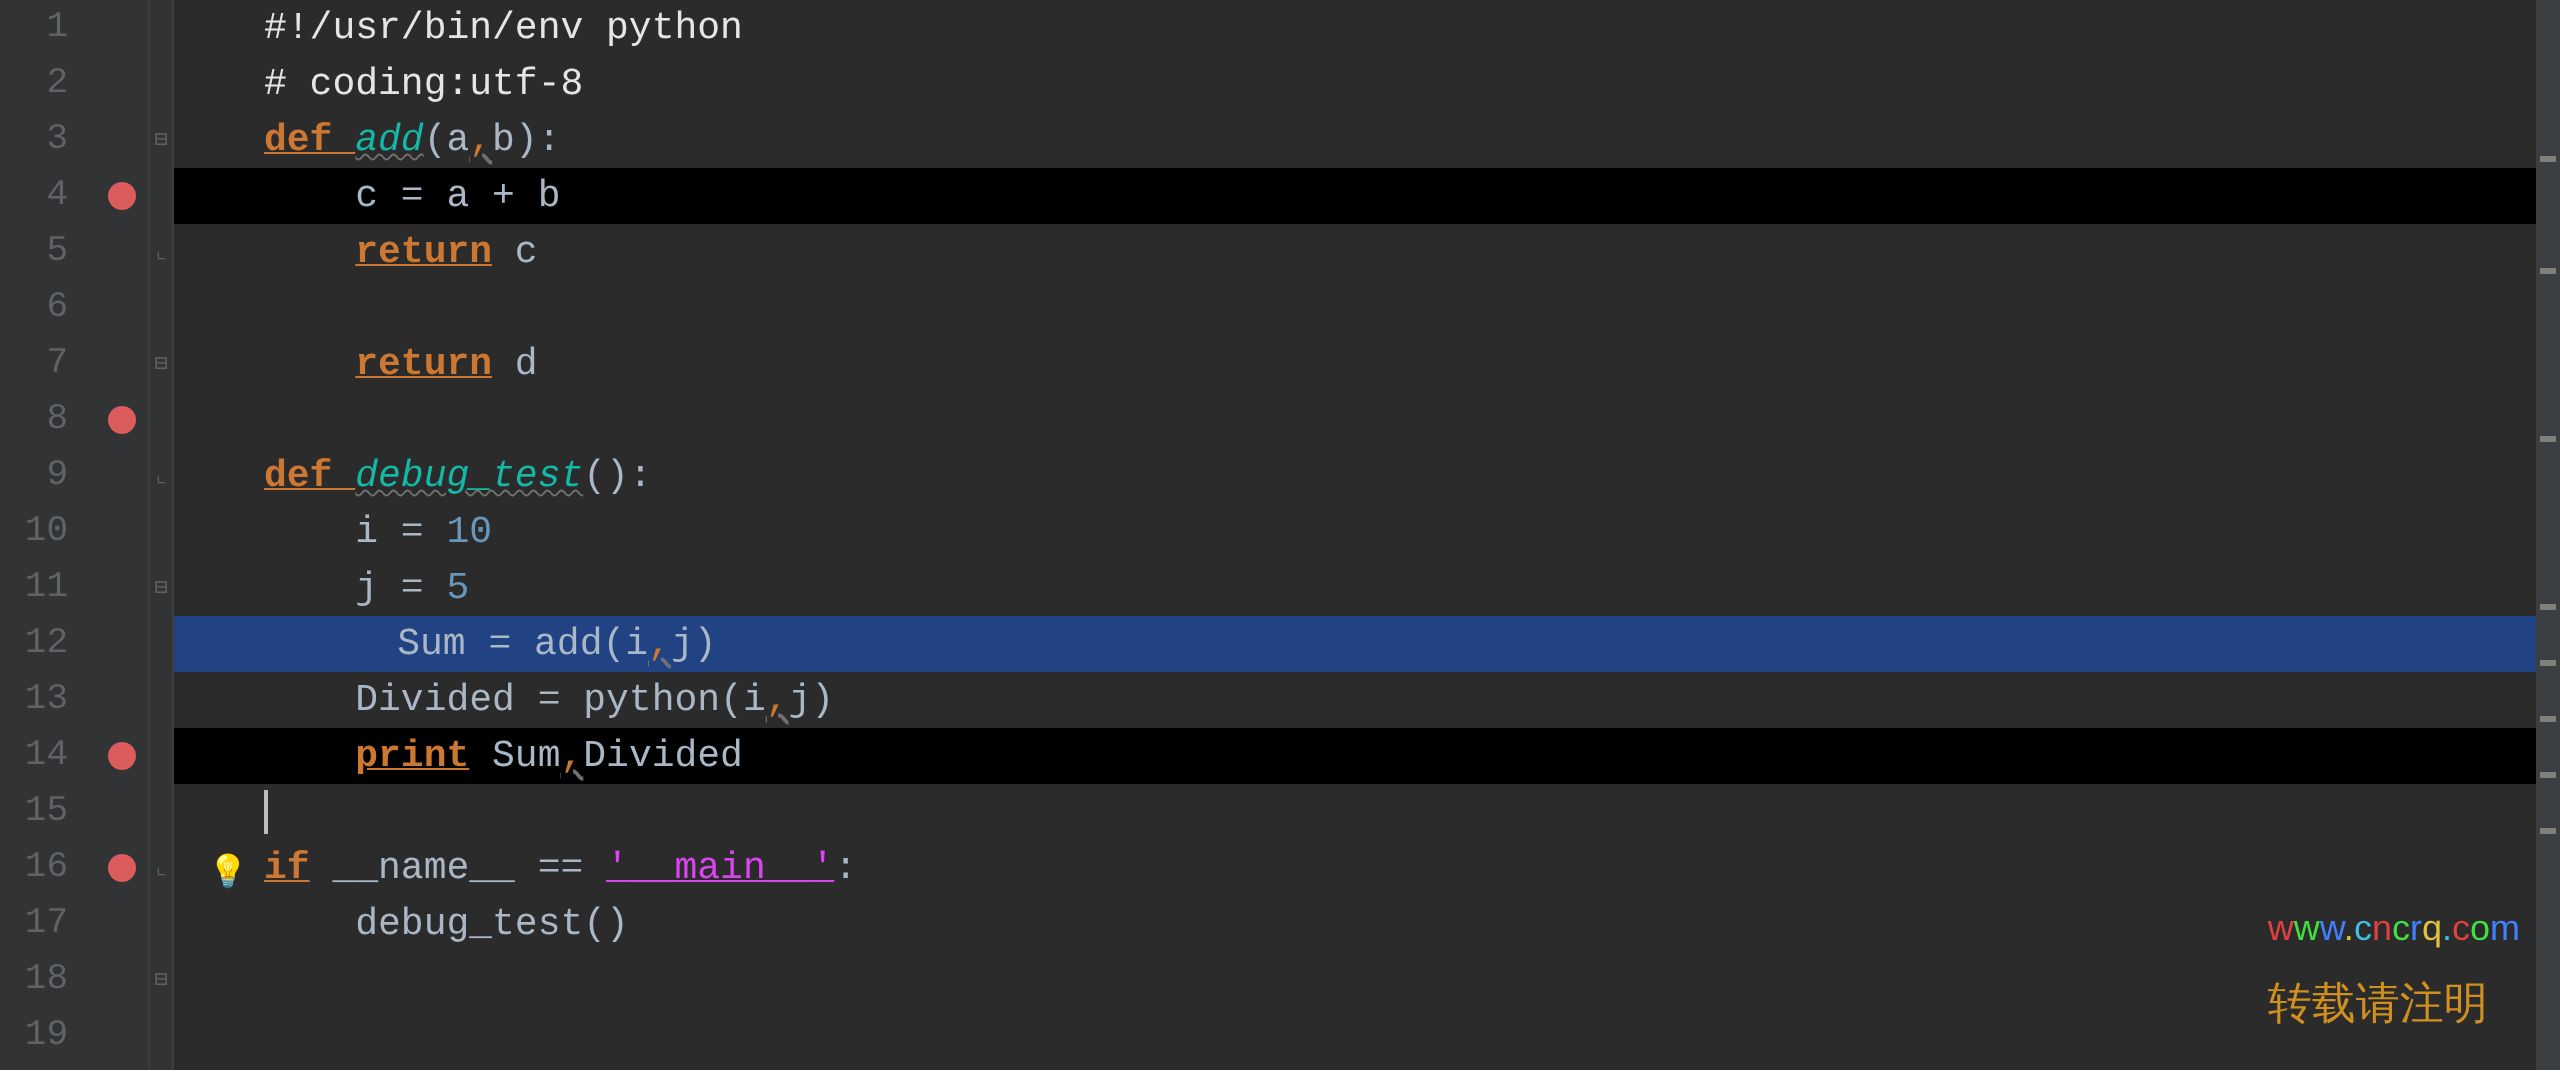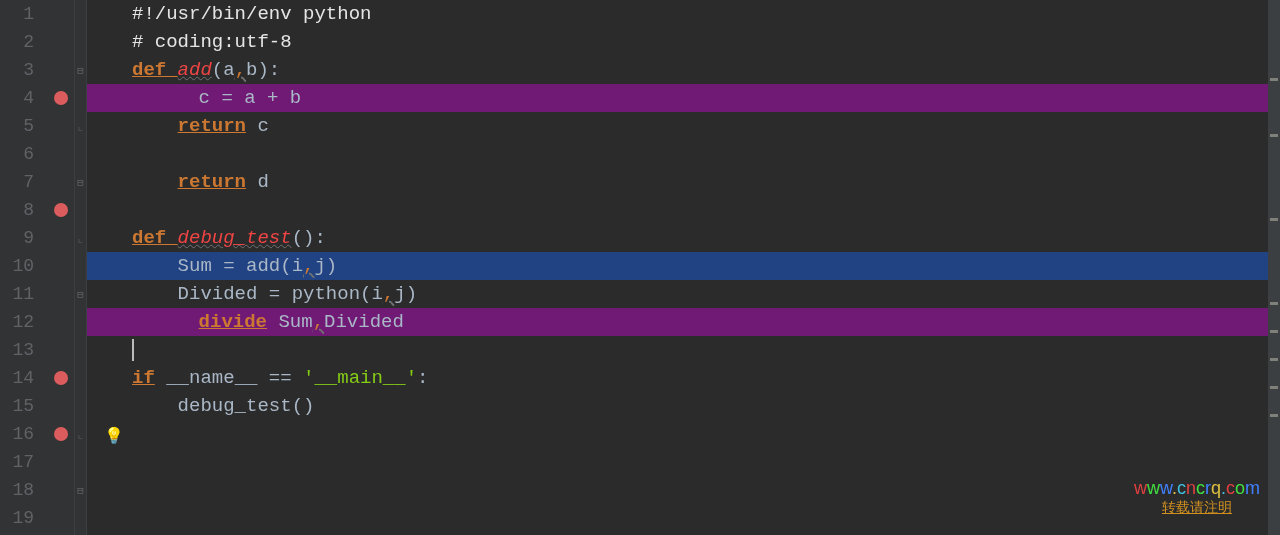--- a/index.html
+++ b/index.html
@@ -76,43 +76,43 @@
     position: relative;
     padding-left: 45px;
   }
   .code-line {
     height: 28px;
     line-height: 28px;
     white-space: pre;
     position: relative;
   }
   .hl-bp {
-    background: #701a75;
+    background: #000000;
     margin-left: -45px;
-    padding-left: 66px;
+    padding-left: 45px;
   }
   .hl-exec {
     background: #214283;
     margin-left: -45px;
-    padding-left: 45px;
+    padding-left: 66px;
   }
   .code-line.hl-bp::after,
   .code-line.hl-exec::after {
     content: "";
     position: absolute;
     left: -45px;
     right: 0;
     top: 0;
     bottom: 0;
     z-index: -1;
   }
   .kw { color: #cc7832; font-weight: bold; text-decoration: underline; }
-  .fn { color: #ef4444; font-style: italic; text-decoration: underline wavy #707070; text-decoration-thickness: 1px; }
+  .fn { color: #14b8a6; font-style: italic; text-decoration: underline wavy #707070; text-decoration-thickness: 1px; }
   .num { color: #6897bb; }
-  .str { color: #84cc16; }
+  .str { color: #d946ef; text-decoration: underline; }
   .cmt { color: #e5e5e5; }
   .op { color: #a9b7c6; }
   .comma-warn { color: #cc7832; text-decoration: underline wavy #707070; }
   .caret {
     display: inline-block;
     width: 2px;
     height: 22px;
     background: #bbbbbb;
     vertical-align: middle;
   }
@@ -121,31 +121,31 @@
     right: 0;
     top: 0;
     bottom: 0;
     width: 12px;
     background: #3c3f41;
   }
   .watermark {
     position: absolute;
     right: 20px;
     bottom: 18px;
-    text-align: center;
+    text-align: left;
     font-family: Arial, sans-serif;
     font-size: 18px;
     pointer-events: none;
   }
   .wm-url .c1 { color: #e04040; }
   .wm-url .c2 { color: #40e040; }
   .wm-url .c3 { color: #4080ff; }
   .wm-url .c4 { color: #e0c040; }
   .wm-url .c5 { color: #40c0e0; }
-  .wm-sub { color: #d09020; font-size: 14px; margin-top: 0; text-decoration: underline; }
+  .wm-sub { color: #d09020; font-size: 22px; margin-top: 12px; }
   .minimap-marks {
     position: absolute;
     right: 0;
     top: 0;
     bottom: 0;
     width: 12px;
   }
   .mm { position: absolute; right: 2px; width: 8px; height: 3px; background: #80807a; }
 </style>
 </head>
@@ -253,23 +253,25 @@
   <div class="code-area" id="codearea">
       <div class="code-line"><span class="cmt">#!/usr/bin/env python</span></div>
       <div class="code-line"><span class="cmt"># coding:utf-8</span></div>
       <div class="code-line"><span class="kw">def </span><span class="fn">add</span><span class="op">(a</span><span class="comma-warn">,</span><span class="op">b):</span></div>
       <div class="code-line hl-bp"><span class="op">    c = a + b</span></div>
       <div class="code-line"><span class="op">    </span><span class="kw">return</span><span class="op"> c</span></div>
       <div class="code-line"></div>
       <div class="code-line"><span class="op">    </span><span class="kw">return</span><span class="op"> d</span></div>
       <div class="code-line"></div>
       <div class="code-line"><span class="kw">def </span><span class="fn">debug_test</span><span class="op">():</span></div>
+      <div class="code-line"><span class="op">    i = </span><span class="num">10</span></div>
+      <div class="code-line"><span class="op">    j = </span><span class="num">5</span></div>
       <div class="code-line hl-exec"><span class="op">    Sum = add(i</span><span class="comma-warn">,</span><span class="op">j)</span></div>
       <div class="code-line"><span class="op">    Divided = python(i</span><span class="comma-warn">,</span><span class="op">j)</span></div>
-      <div class="code-line hl-bp"><span class="op">    </span><span class="kw">divide</span><span class="op"> Sum</span><span class="comma-warn">,</span><span class="op">Divided</span></div>
+      <div class="code-line hl-bp"><span class="op">    </span><span class="kw">print</span><span class="op"> Sum</span><span class="comma-warn">,</span><span class="op">Divided</span></div>
       <div class="code-line"><span class="caret"></span></div>
       <div class="code-line"><span class="kw">if</span><span class="op"> __name__ == </span><span class="str">'__main__'</span><span class="op">:</span></div>
       <div class="code-line"><span class="op">    debug_test()</span></div>
     </div>
   <div class="scrollbar-right">
     <div class="minimap-marks" id="mmarks">
         <div class="mm" style="top: 78px;"></div>
         <div class="mm" style="top: 134px;"></div>
         <div class="mm" style="top: 218px;"></div>
         <div class="mm" style="top: 302px;"></div>

